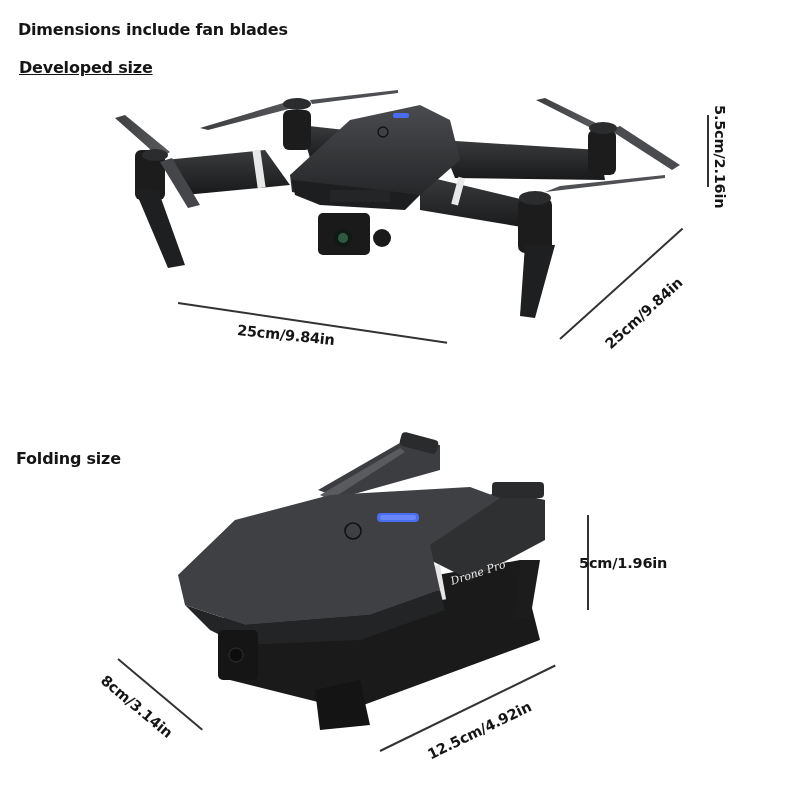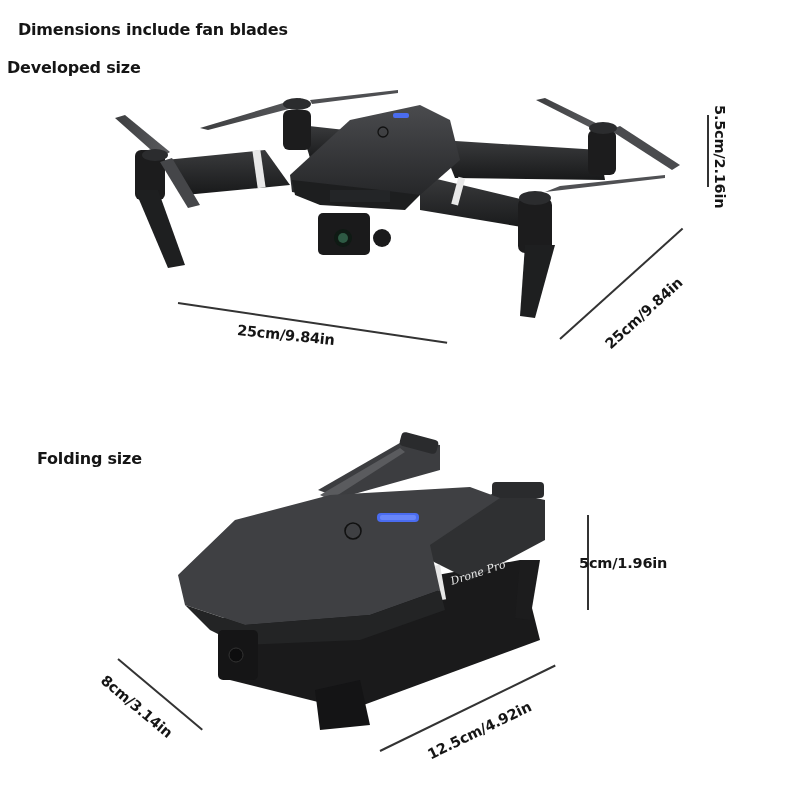--- a/index.html
+++ b/index.html
@@ -8,22 +8,22 @@
     .heading { position: absolute; font-weight: bold; font-size: 16px; color: #151515; white-space: nowrap; letter-spacing: -0.2px; text-align: center; }
     .dim-label { position: absolute; font-weight: bold; font-size: 14.5px; color: #151515; white-space: nowrap; transform-origin: 0 0; letter-spacing: -0.2px; }
     .dim-line { position: absolute; background: #333; height: 2px; transform-origin: 0 50%; }
     .vline { position: absolute; background: #333; width: 2px; }
     svg.drone { position: absolute; left: 0; top: 0; }
   </style>
 </head>
 <body>
 
 <div class="heading" style="left:18px; top:20px;">Dimensions include fan blades</div>
-<div class="heading" style="left:7px; top:58px;">Developed size</div>
-<div class="heading" style="left:37px; top:449px;">Folding size</div>
+<div class="heading" style="left:19px; top:58px;text-decoration:underline;">Developed size</div>
+<div class="heading" style="left:16px; top:449px;">Folding size</div>
 
 <svg class="drone" width="797" height="796" viewBox="0 0 797 796">
   <defs>
     <linearGradient id="bodyG" x1="0" y1="0" x2="0" y2="1">
       <stop offset="0" stop-color="#4a4b4e"></stop>
       <stop offset="1" stop-color="#242527"></stop>
     </linearGradient>
     <linearGradient id="armG" x1="0" y1="0" x2="0" y2="1">
       <stop offset="0" stop-color="#3a3b3d"></stop>
       <stop offset="1" stop-color="#18191a"></stop>

